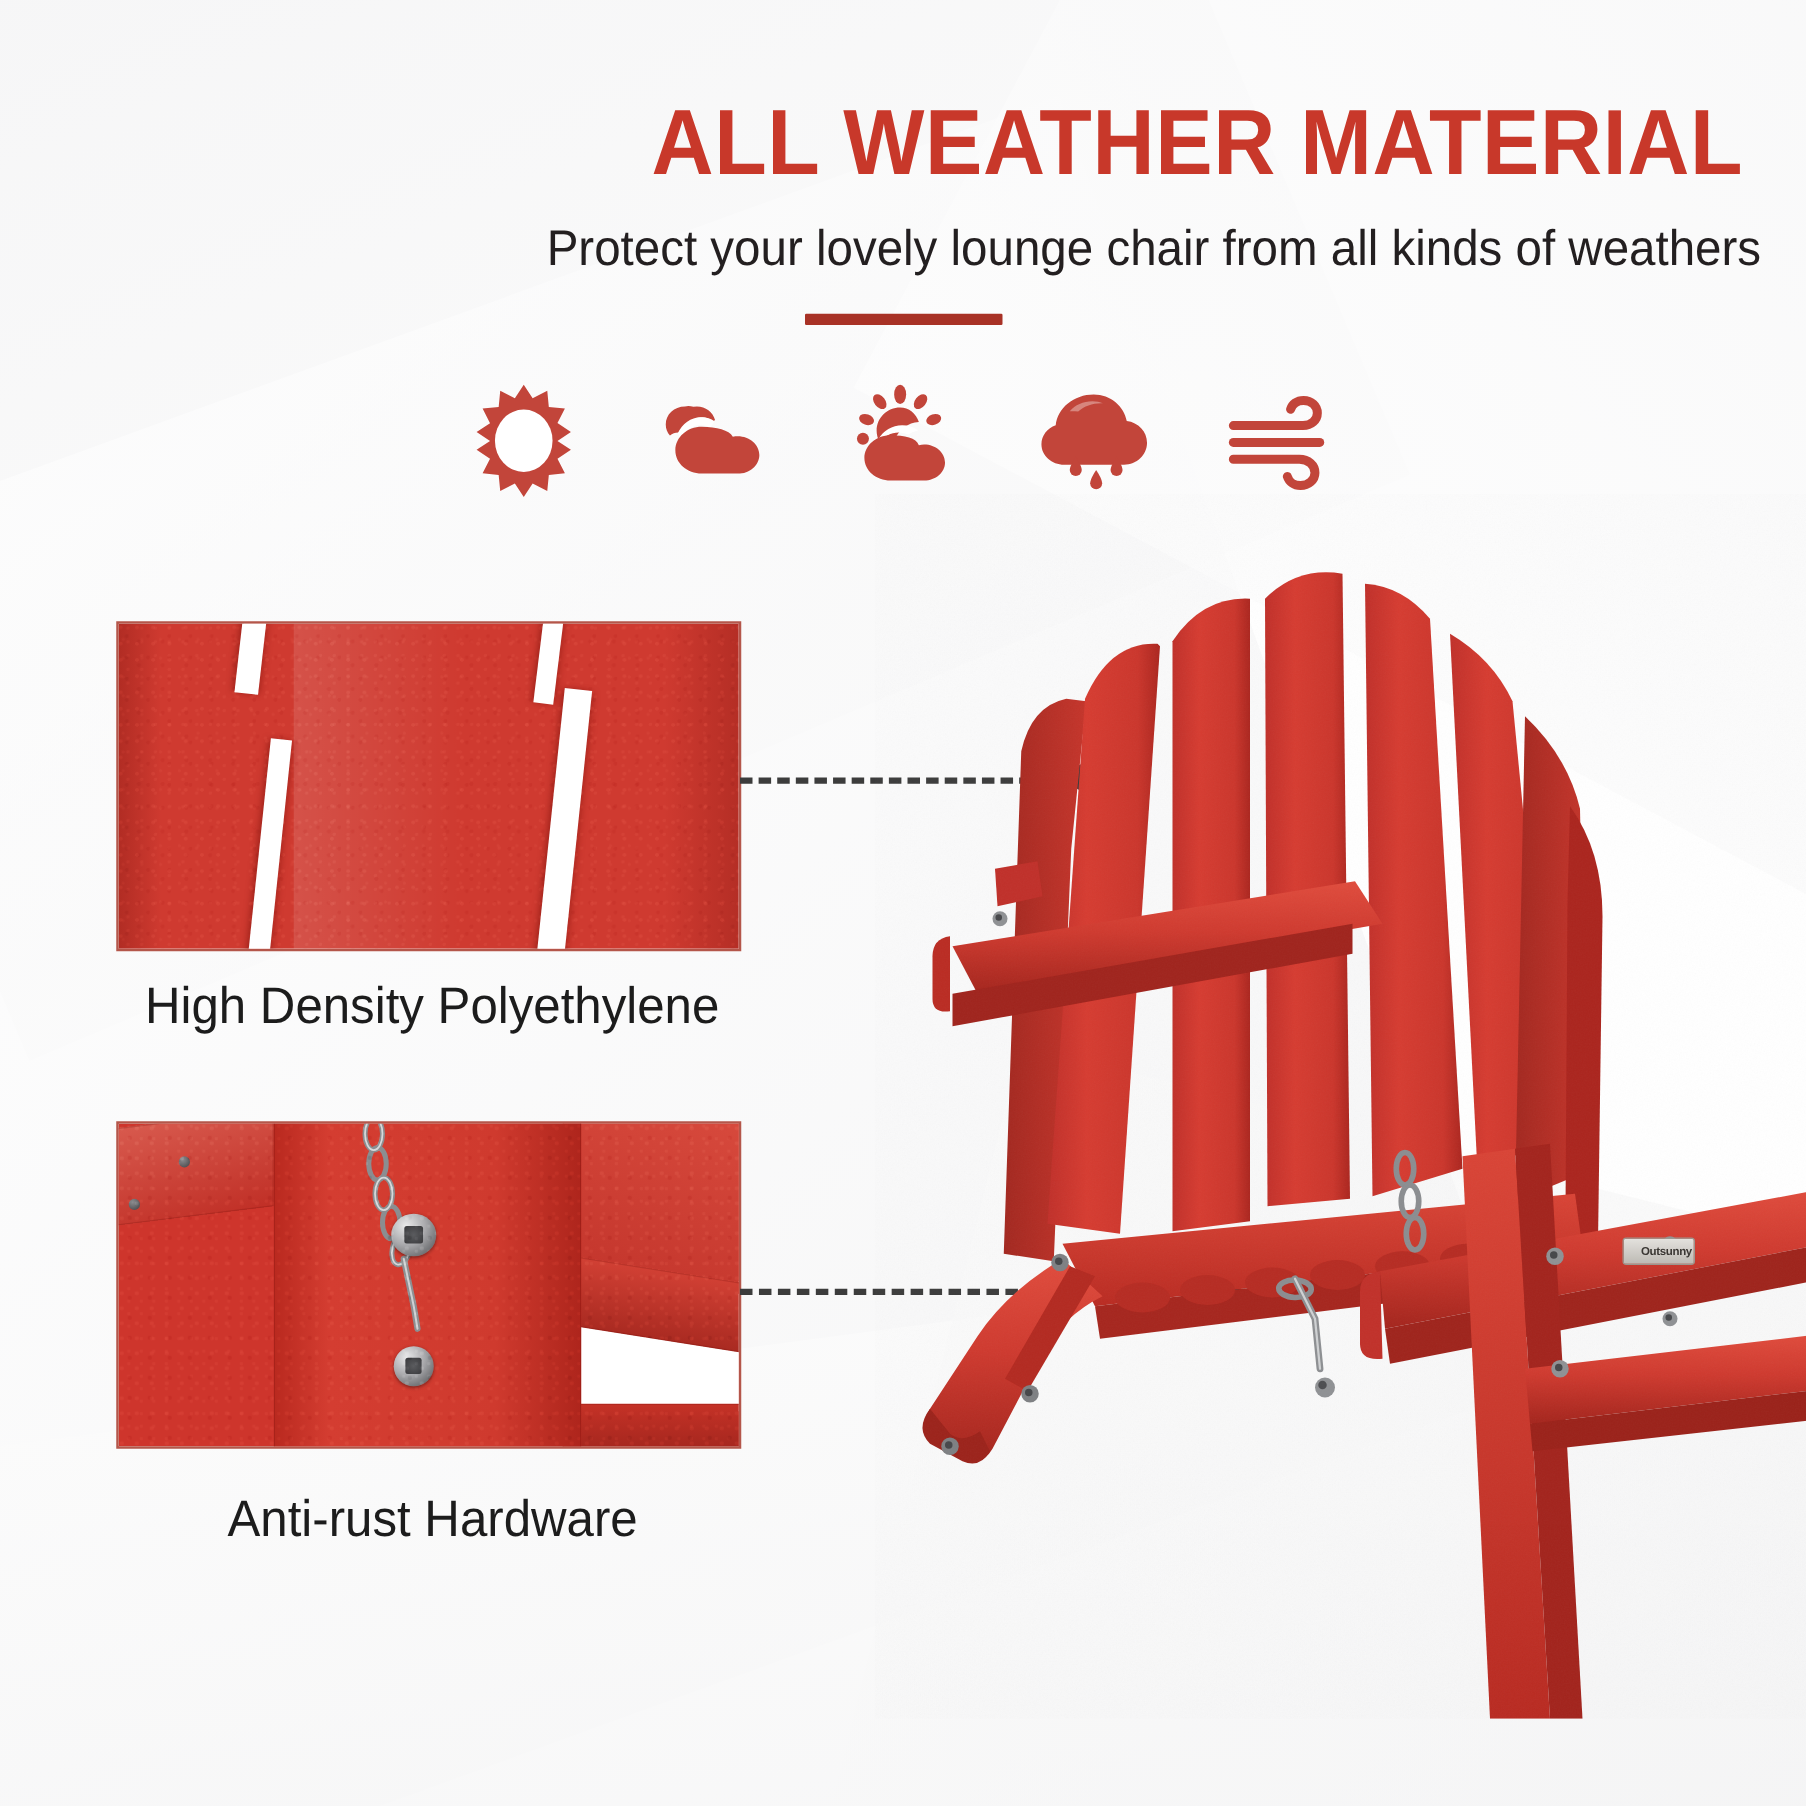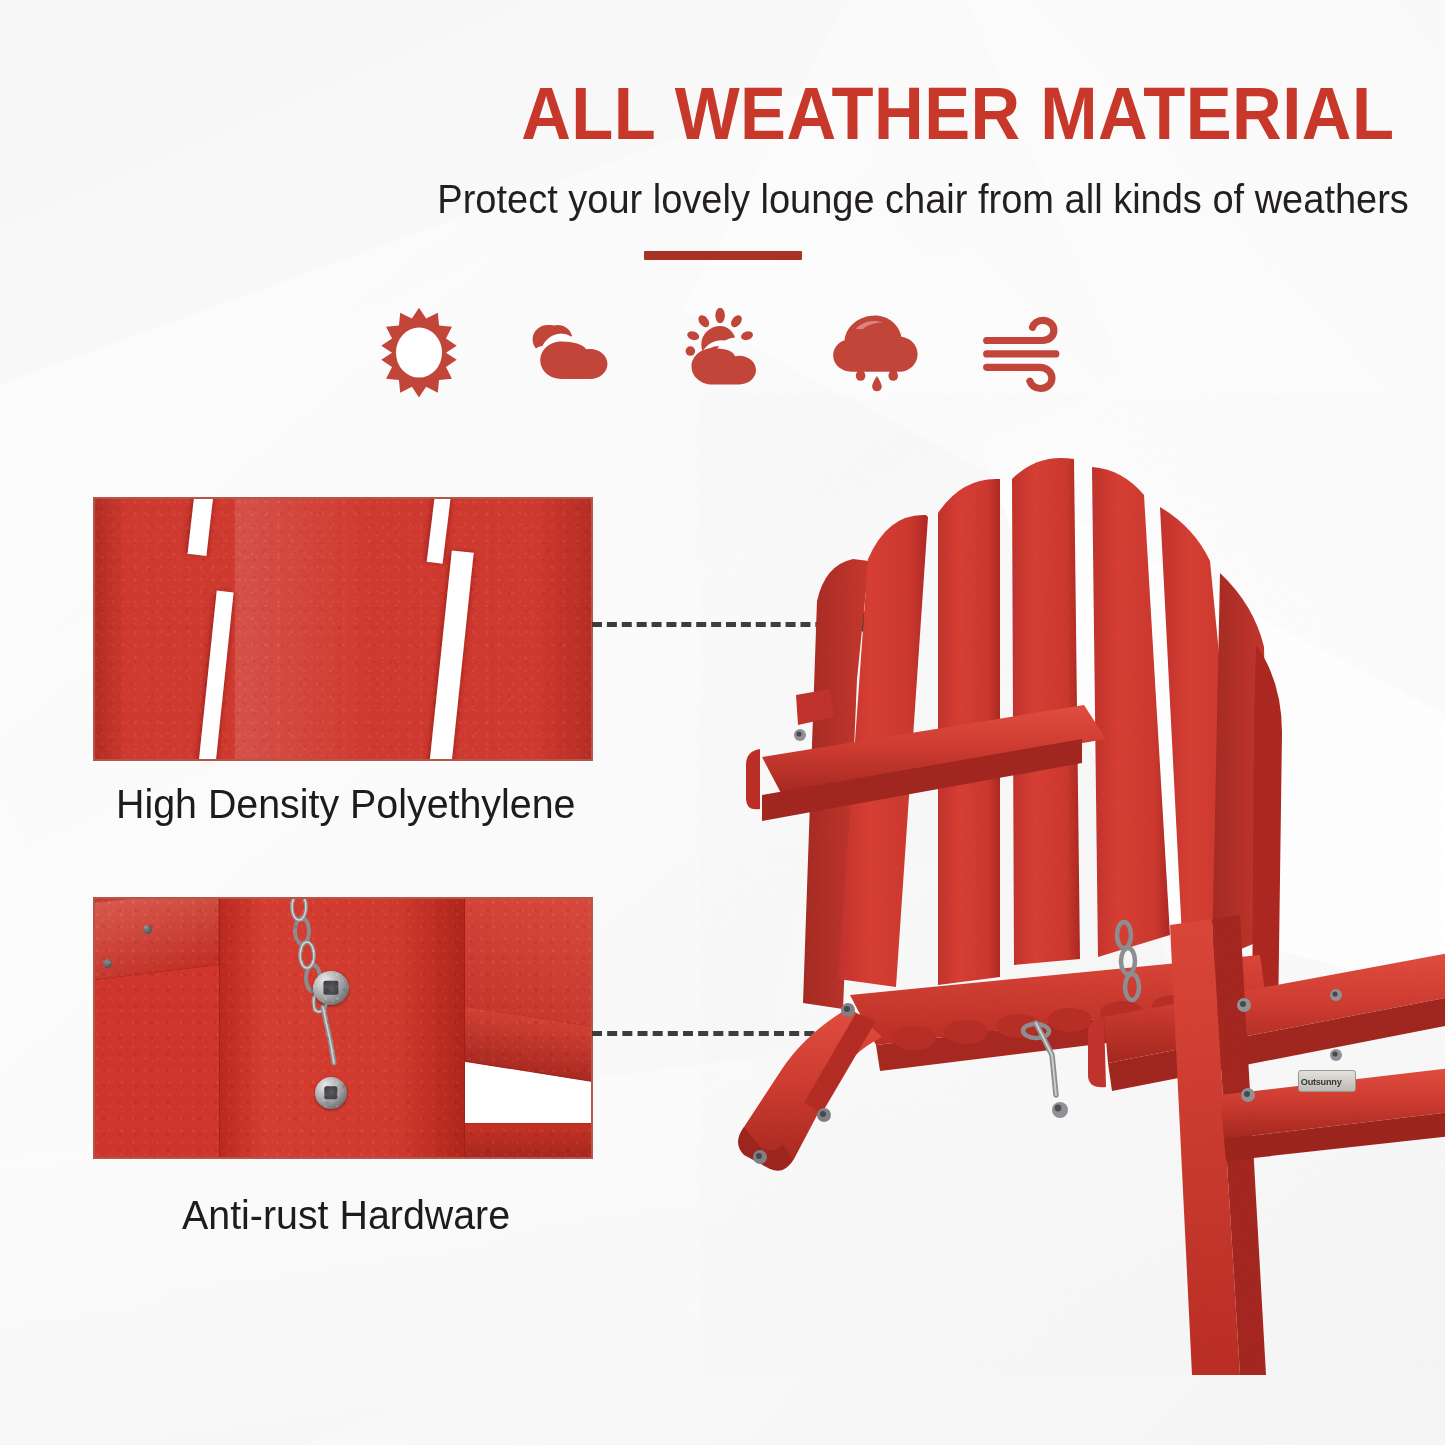--- a/index.html
+++ b/index.html
@@ -228,26 +228,26 @@
   }
   .dot-1 { left: 853px; top: 607px; }
   .dot-2 { left: 1039px; top: 1016px; }
 
   
   .chair { position: absolute; left: 700px; top: 395px; width: 760px; height: 980px; }
   .chair svg { width: 100%; height: 100%; display: block; }
 
   .brandtag {
     position: absolute;
-    left: 1298px; top: 1070px;
+    left: 1298px; top: 990px;
     width: 56px; height: 20px;
     background: linear-gradient(180deg,#e3e1dd,#bdbab4);
     border: 1px solid #9a978f;
     border-radius: 3px;
-    display: flex; align-items: center; justify-content: flex-start;
+    display: flex; align-items: center; justify-content: flex-end;
     overflow: hidden;
   }
   .brandtag span {
     font-family: "Liberation Sans", sans-serif;
     font-weight: 700;
     font-size: 10px;
     color: #3a3733;
     letter-spacing: -.3px;
     transform: scale(.92);
   }

